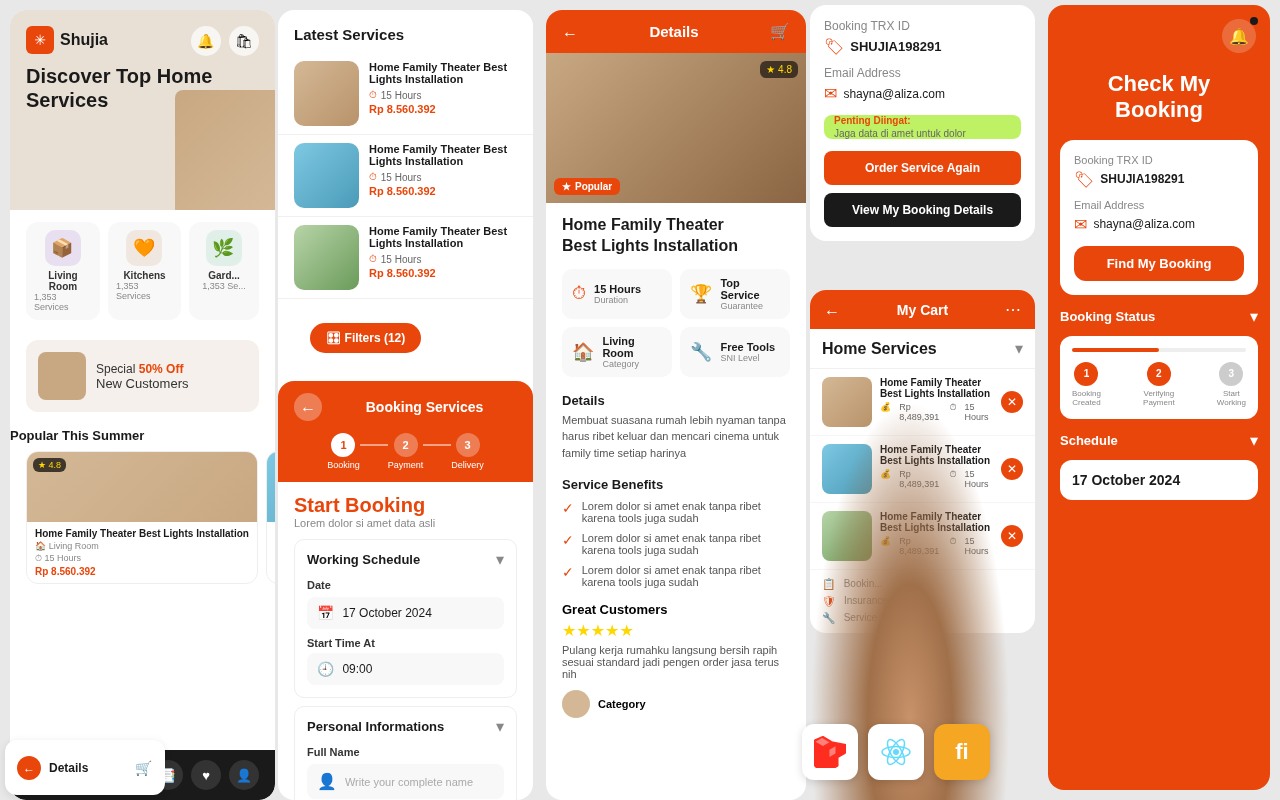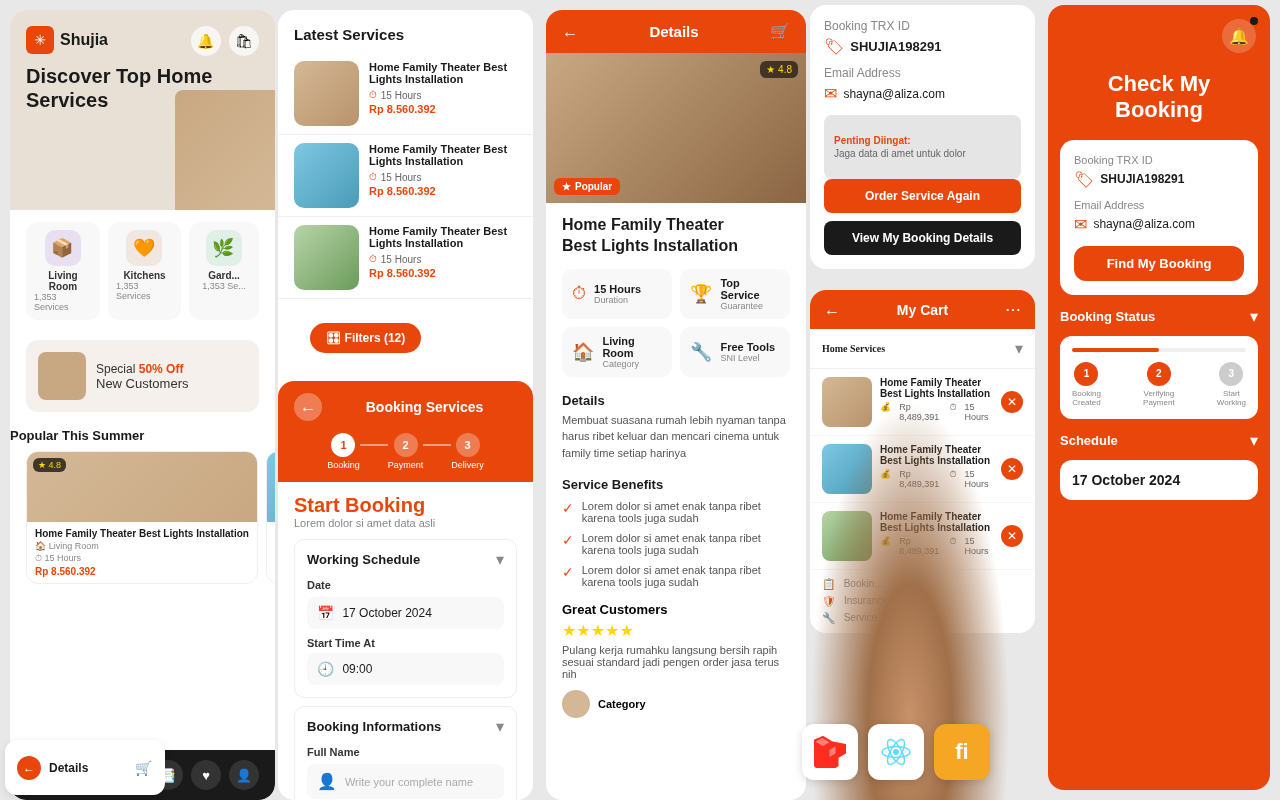--- a/index.html
+++ b/index.html
@@ -415,21 +415,21 @@
           </div>
           <div style="font-size:11px;font-weight:600;color:#333;margin:8px 0 4px;">Start Time At</div>
           <div style="display:flex;align-items:center;gap:8px;background:#f8f8f8;border-radius:8px;padding:8px 10px;">
             <span style="color:#E8460B;font-size:14px;">🕘</span>
             <span style="font-size:12px;color:#1a1a1a;">09:00</span>
           </div>
         </div>
       </div>
       <div style="border:1px solid #eee;border-radius:10px;overflow:hidden;margin-top:8px;">
         <div style="display:flex;justify-content:space-between;align-items:center;padding:10px 12px;cursor:pointer;">
-          <span style="font-size:13px;font-weight:700;color:#1a1a1a;">Booking Informations</span>
+          <span style="font-size:13px;font-weight:700;color:#1a1a1a;">Personal Informations</span>
           <span style="color:#888;">▾</span>
         </div>
         <div style="padding:0 12px 12px;">
           <div style="font-size:11px;font-weight:600;color:#333;margin-bottom:6px;">Full Name</div>
           <div style="display:flex;align-items:center;gap:8px;background:#f8f8f8;border-radius:8px;padding:8px 10px;">
             <span style="color:#E8460B;">👤</span>
             <span style="font-size:11px;color:#aaa;">Write your complete name</span>
           </div>
         </div>
       </div>
@@ -508,36 +508,36 @@
     <div style="font-size:12px;color:#888;margin-bottom:4px;">Booking TRX ID</div>
     <div style="display:flex;align-items:center;gap:6px;margin-bottom:10px;">
       <span style="color:#E8460B;">🏷</span>
       <span style="font-size:13px;font-weight:700;color:#1a1a1a;">SHUJIA198291</span>
     </div>
     <div style="font-size:12px;color:#888;margin-bottom:4px;">Email Address</div>
     <div style="display:flex;align-items:center;gap:6px;margin-bottom:12px;">
       <span style="color:#E8460B;">✉</span>
       <span style="font-size:12px;color:#1a1a1a;">shayna@aliza.com</span>
     </div>
-    <div style="background:#e5e5e5;border-radius:8px;padding:20px 10px;">
+    <div style="background:#bef264;border-radius:8px;padding:0 10px;margin-bottom:12px;">
       <div style="font-size:10px;font-weight:700;color:#E8460B;margin-bottom:2px;">Penting Diingat:</div>
       <div style="font-size:10px;color:#666;">Jaga data di amet untuk dolor</div>
     </div>
     <button style="background:#E8460B;color:#fff;border:none;width:100%;padding:10px;border-radius:8px;font-size:12px;font-weight:700;cursor:pointer;margin-bottom:8px;">Order Service Again</button>
     <button style="background:#1a1a1a;color:#fff;border:none;width:100%;padding:10px;border-radius:8px;font-size:12px;font-weight:700;cursor:pointer;">View My Booking Details</button>
   </div>
 
   <div style="position:absolute;left:810px;top:290px;width:225px;background:#fff;border-radius:16px;overflow:hidden;">
     <div style="background:#E8460B;padding:10px 14px;display:flex;align-items:center;gap:10px;">
       <span style="color:#fff;font-size:16px;cursor:pointer;">←</span>
       <span style="color:#fff;font-size:14px;font-weight:700;flex:1;text-align:center;">My Cart</span>
       <span style="color:#fff;">⋯</span>
     </div>
     <div style="display:flex;justify-content:space-between;align-items:center;padding:10px 12px;border-bottom:1px solid #f0f0f0;">
-      <span style="font-size:10px;font-weight:700;color:#1a1a1a;font-family:Liberation Serif, serif;">Home Services</span>
+      <span style="font-size:16px;font-weight:700;color:#1a1a1a;">Home Services</span>
       <span style="color:#888;">▾</span>
     </div>
     <div class="p5-cart-item">
       <div class="p5-item-img"></div>
       <div class="p5-item-info">
         <div class="p5-item-title">Home Family Theater Best Lights Installation</div>
         <div class="p5-item-meta">
           <span>💰</span>
           <span>Rp 8,489,391</span>
           <span>⏱</span>

